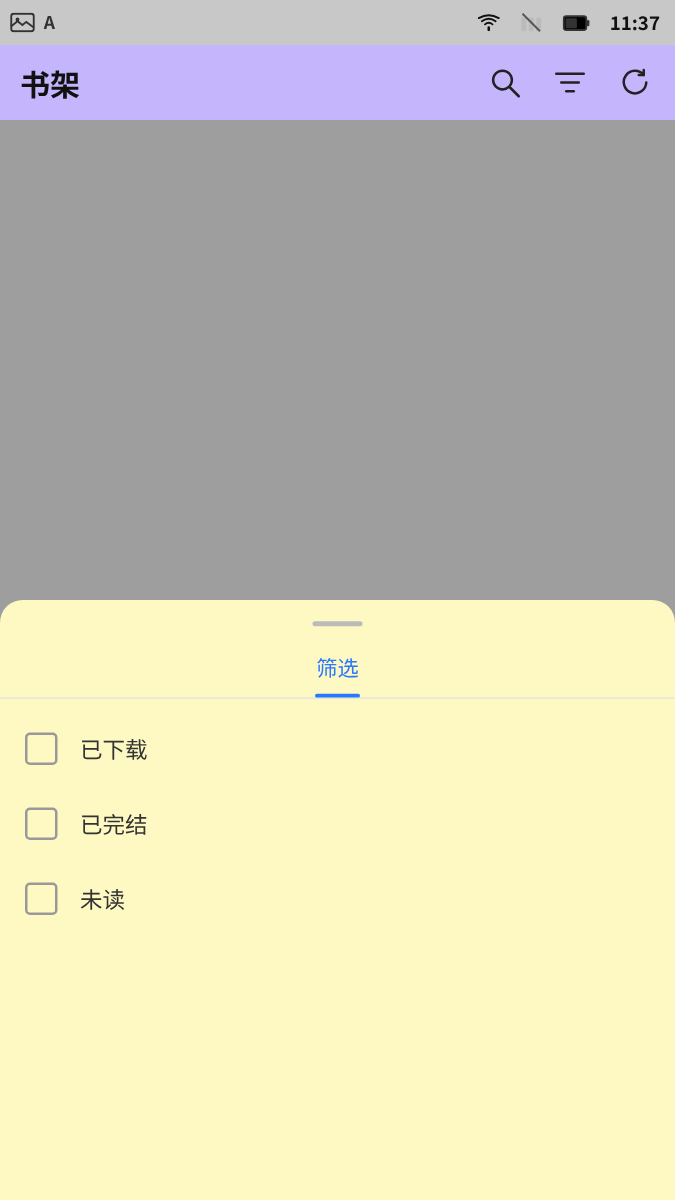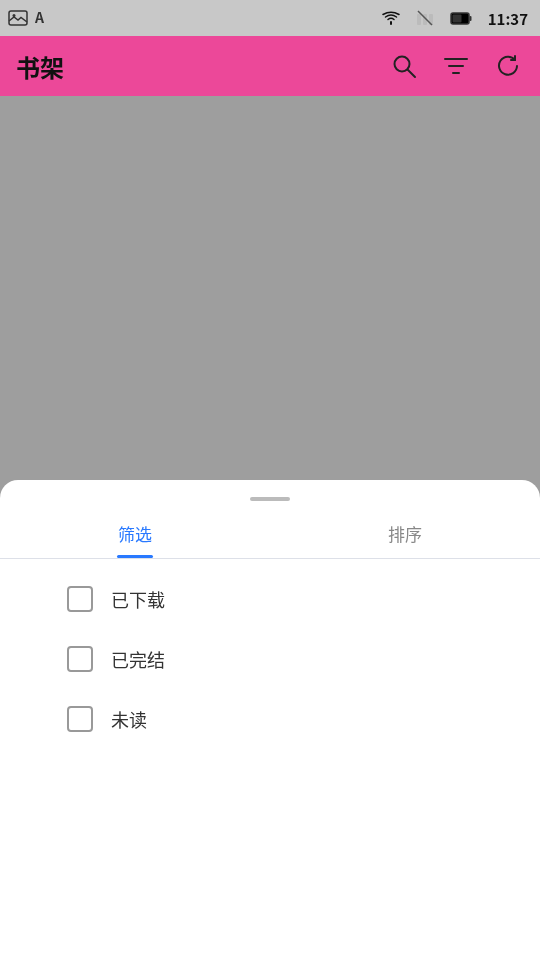--- a/index.html
+++ b/index.html
@@ -40,21 +40,21 @@
     .status-time {
       font-size: 15px;
       font-weight: 600;
       color: #111;
     }
 
     
     .app-bar {
       width: 100%;
       height: 60px;
-      background: #ec4899;
+      background: #c4b5fd;
       display: flex;
       align-items: center;
       padding: 0 16px;
     }
     .app-bar-title {
       font-size: 24px;
       font-weight: 600;
       color: #111;
       flex: 1;
     }
@@ -79,21 +79,21 @@
       background: #9e9e9e;
     }
 
     
     .bottom-sheet {
       position: absolute;
       bottom: 0;
       left: 0;
       width: 100%;
       height: 480px;
-      background: #ffffff;
+      background: #fef9c3;
       border-radius: 18px 18px 0 0;
     }
 
     
     .drag-handle-area {
       width: 100%;
       height: 28px;
       display: flex;
       align-items: center;
       justify-content: center;
@@ -141,21 +141,20 @@
     
     .filter-options {
       padding: 10px 20px;
     }
     .filter-item {
       display: flex;
       align-items: center;
       height: 60px;
       gap: 18px;
       cursor: pointer;
-      margin-left: 47px;
     }
     .checkbox {
       width: 26px;
       height: 26px;
       border: 2px solid #999;
       border-radius: 4px;
       background: transparent;
       flex-shrink: 0;
     }
     .filter-label {
@@ -254,23 +253,20 @@
 
   <div class="drag-handle-area">
     <div class="drag-handle"></div>
   </div>
 
   <div class="sheet-tabs">
     <div class="sheet-tab active">
       <span>筛选</span>
       <div class="sheet-tab-underline"></div>
     </div>
-    <div class="sheet-tab">
-      <span>排序</span>
-    </div>
   </div>
 
   <div class="filter-options">
 
     <div class="filter-item">
       <div class="checkbox"></div>
       <span class="filter-label">已下载</span>
     </div>
 
     <div class="filter-item">

